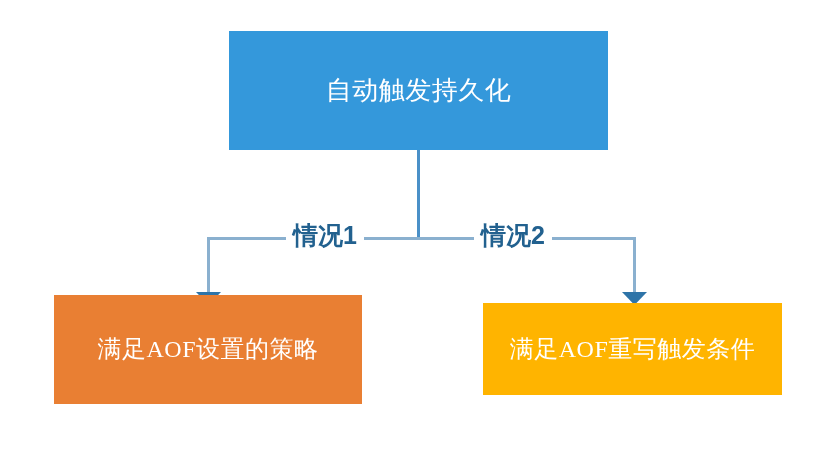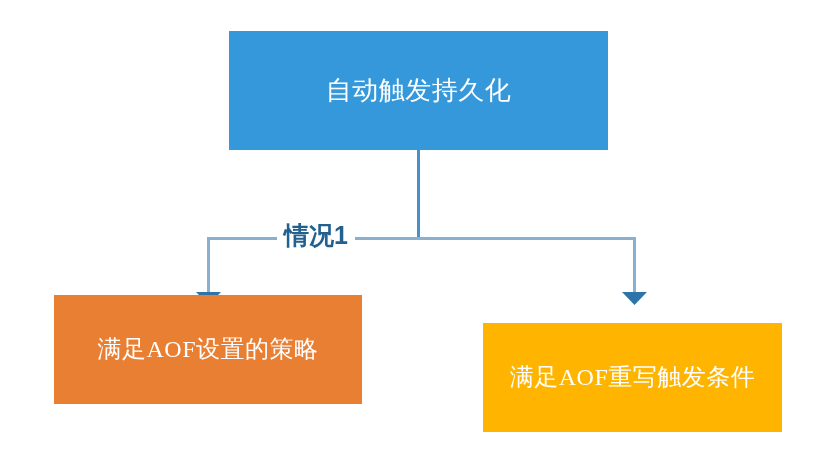--- a/index.html
+++ b/index.html
@@ -55,25 +55,24 @@
     height: 109px;
     background: #e97f33;
     font-size: 24px;
     font-weight: 400;
   }
 
   #node-right {
     left: 483px;
     top: 303px;
     width: 299px;
-    height: 109px;
+    height: 92px;
     background: #ffb400;
     font-size: 24px;
     font-weight: 400;
-    margin-top: 20px;
   }
 
   
   #connectors {
     position: absolute;
     left: 0;
     top: 0;
     width: 840px;
     height: 472px;
     pointer-events: none;
@@ -85,21 +84,21 @@
     font-size: 25px;
     font-weight: bold;
     color: #22618f;
     background: #ffffff;
     line-height: 1;
     padding: 3px 7px 5px 7px;
     white-space: nowrap;
     user-select: none;
   }
   #edge-label-1 {
-    left: 277px;
+    left: 286px;
     top: 220px;
   }
   #edge-label-2 {
     left: 474px;
     top: 220px;
   }
 </style>
 </head>
 <body>
 
@@ -119,20 +118,21 @@
 
     <path d="M 622 292 L 647 292 L 634.5 305 Z" fill="#2e74a8"></path>
   </svg>
 
   <div class="node" id="node-root">
     <span class="node-label">自动触发持久化</span>
   </div>
 
   <div class="edge-label" id="edge-label-1">情况1</div>
 
+  <div class="edge-label" id="edge-label-2">情况2</div>
 
   <div class="node" id="node-left">
     <span class="node-label">满足AOF设置的策略</span>
   </div>
 
   <div class="node" id="node-right">
     <span class="node-label">满足AOF重写触发条件</span>
   </div>
 
 </div>

